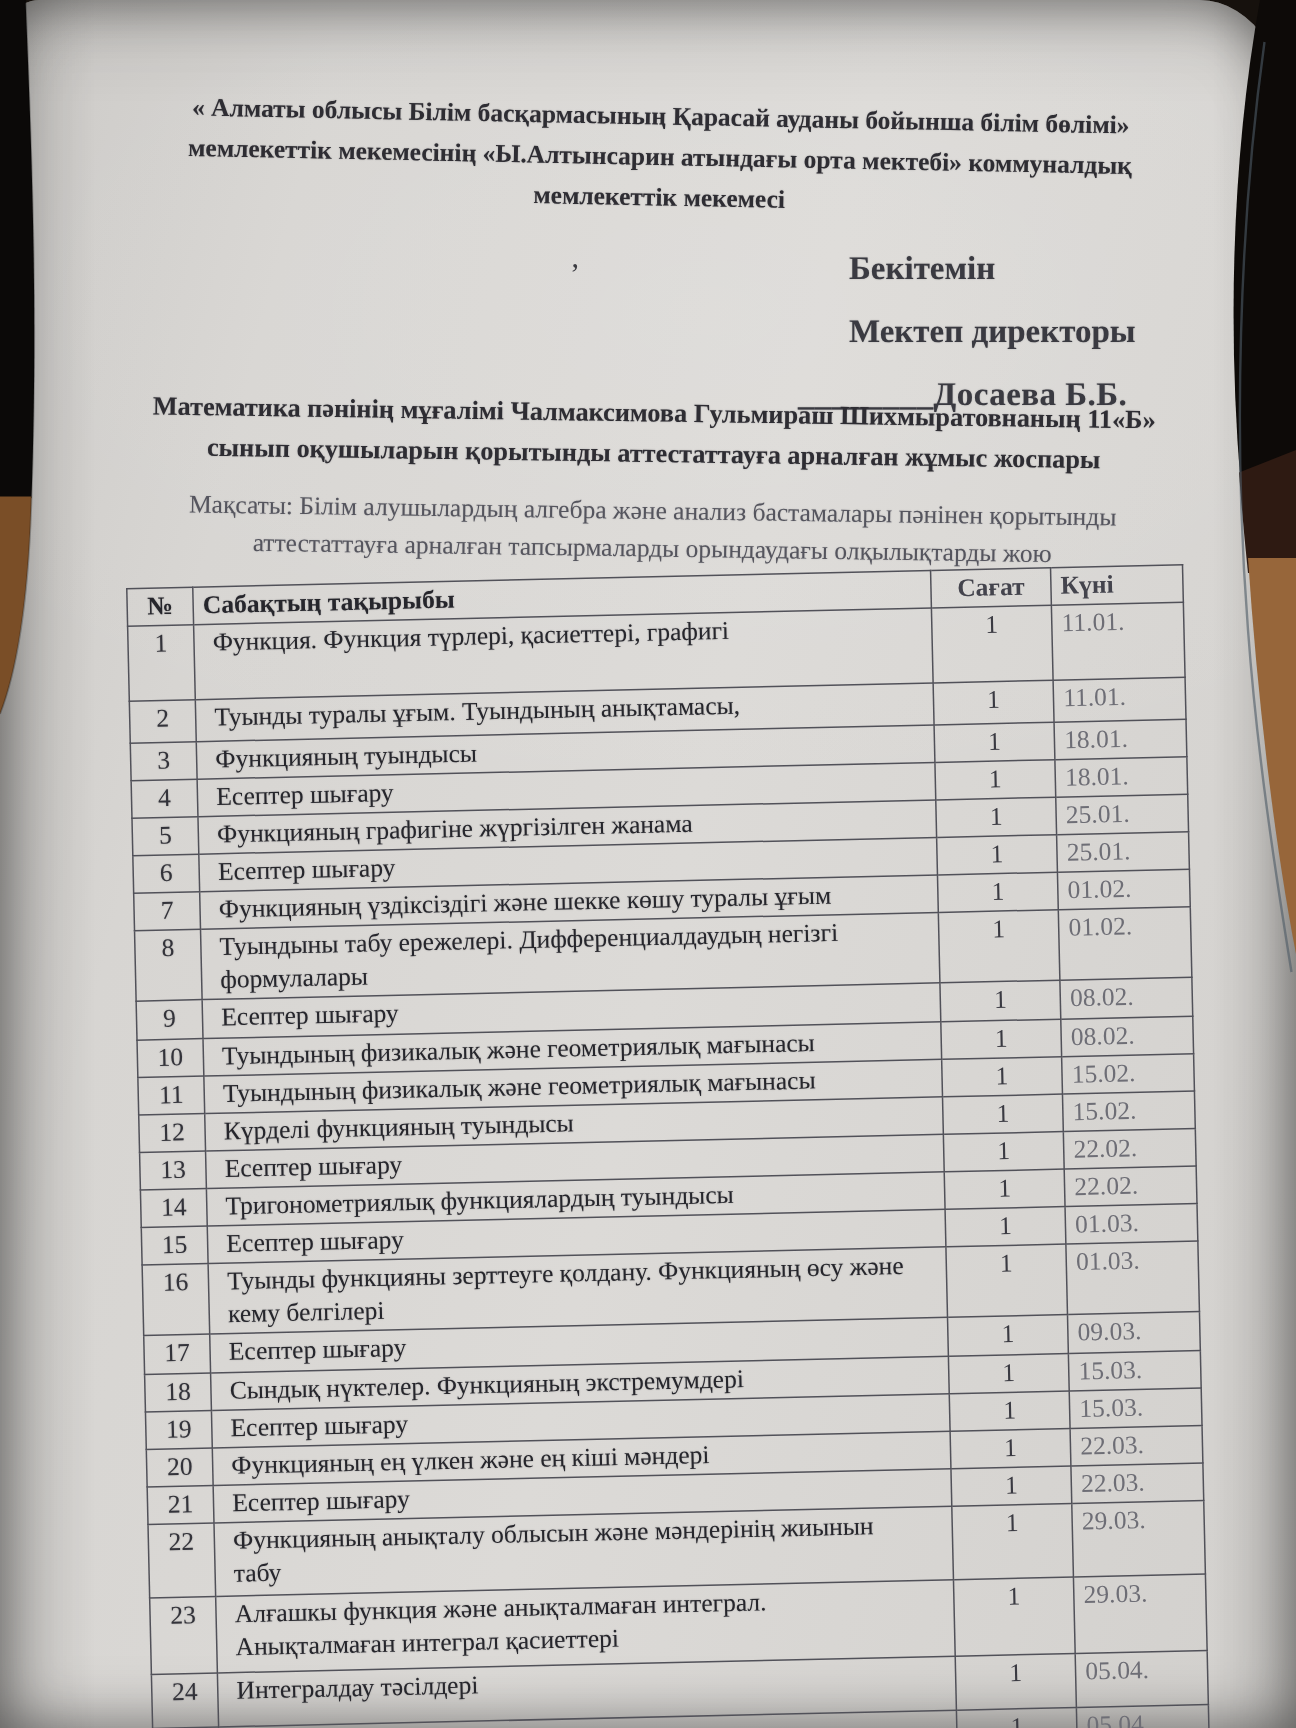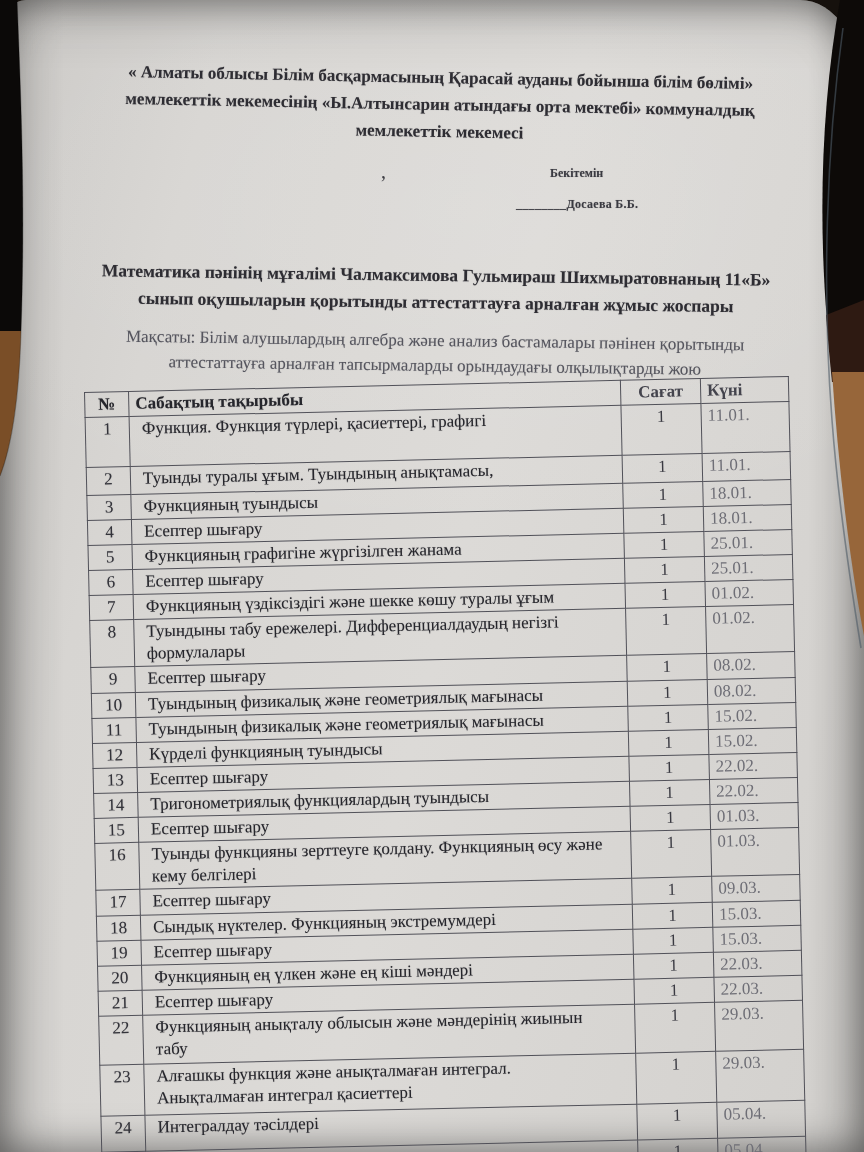--- a/index.html
+++ b/index.html
@@ -29,21 +29,21 @@
   .edge-overlay{position:absolute; inset:0; z-index:3; pointer-events:none;}
   
   .content{position:absolute; inset:0; z-index:2; color:#2e2d33;}
   .ink{text-shadow:0 0 1px rgba(46,45,51,.35);}
   .org-header{
     position:absolute; left:104px; top:64px; width:672px;
     text-align:center; font-weight:bold; font-size:17px; line-height:27px;
     transform:rotate(1.1deg);
   }
   .stray-mark{position:absolute; left:380px; top:172px; font-size:20px; color:#3c3c42;}
-  .approval{position:absolute; left:484px; top:166px; width:290px; font-weight:bold; font-size:12px; color:#3a3a41;}
+  .approval{position:absolute; left:500px; top:166px; width:290px; font-weight:bold; font-size:22px; color:#3a3a41;}
   .approval .a-line1,.approval .a-line2{margin-left:66px;}
   .approval .a-line1{margin-bottom:16px;}
   .approval .a-line2{margin-bottom:16px;}
   .approval .a-sign{letter-spacing:.3px;margin-left:32px;}
   .doc-title{
     position:absolute; left:92px; top:262px; width:688px;
     text-align:center; font-weight:bold; font-size:17.5px; line-height:27px;
     transform:rotate(0.8deg);
   }
   .purpose{
@@ -93,20 +93,21 @@
   <div class="paper"></div>
 
   <div class="content">
 
     <div class="org-header ink">« Алматы облысы Білім басқармасының Қарасай ауданы бойынша білім бөлімі» мемлекеттік мекемесінің «Ы.Алтынсарин атындағы орта мектебі» коммуналдық мемлекеттік мекемесі</div>
 
     <div class="stray-mark">’</div>
 
     <div class="approval ink">
       <div class="a-line1">Бекітемін</div>
+      <div class="a-line2">Мектеп директоры</div>
       <div class="a-sign">________Досаева Б.Б.</div>
     </div>
 
     <div class="doc-title ink">Математика пәнінің мұғалімі Чалмаксимова Гульмираш Шихмыратовнаның 11«Б» сынып оқушыларын қорытынды аттестаттауға арналған жұмыс жоспары</div>
 
     <div class="purpose">Мақсаты: Білім алушылардың алгебра және анализ бастамалары пәнінен қорытынды аттестаттауға арналған тапсырмаларды орындаудағы олқылықтарды жою</div>
 
     <table class="schedule">
       <colgroup>
         <col class="c-no">

